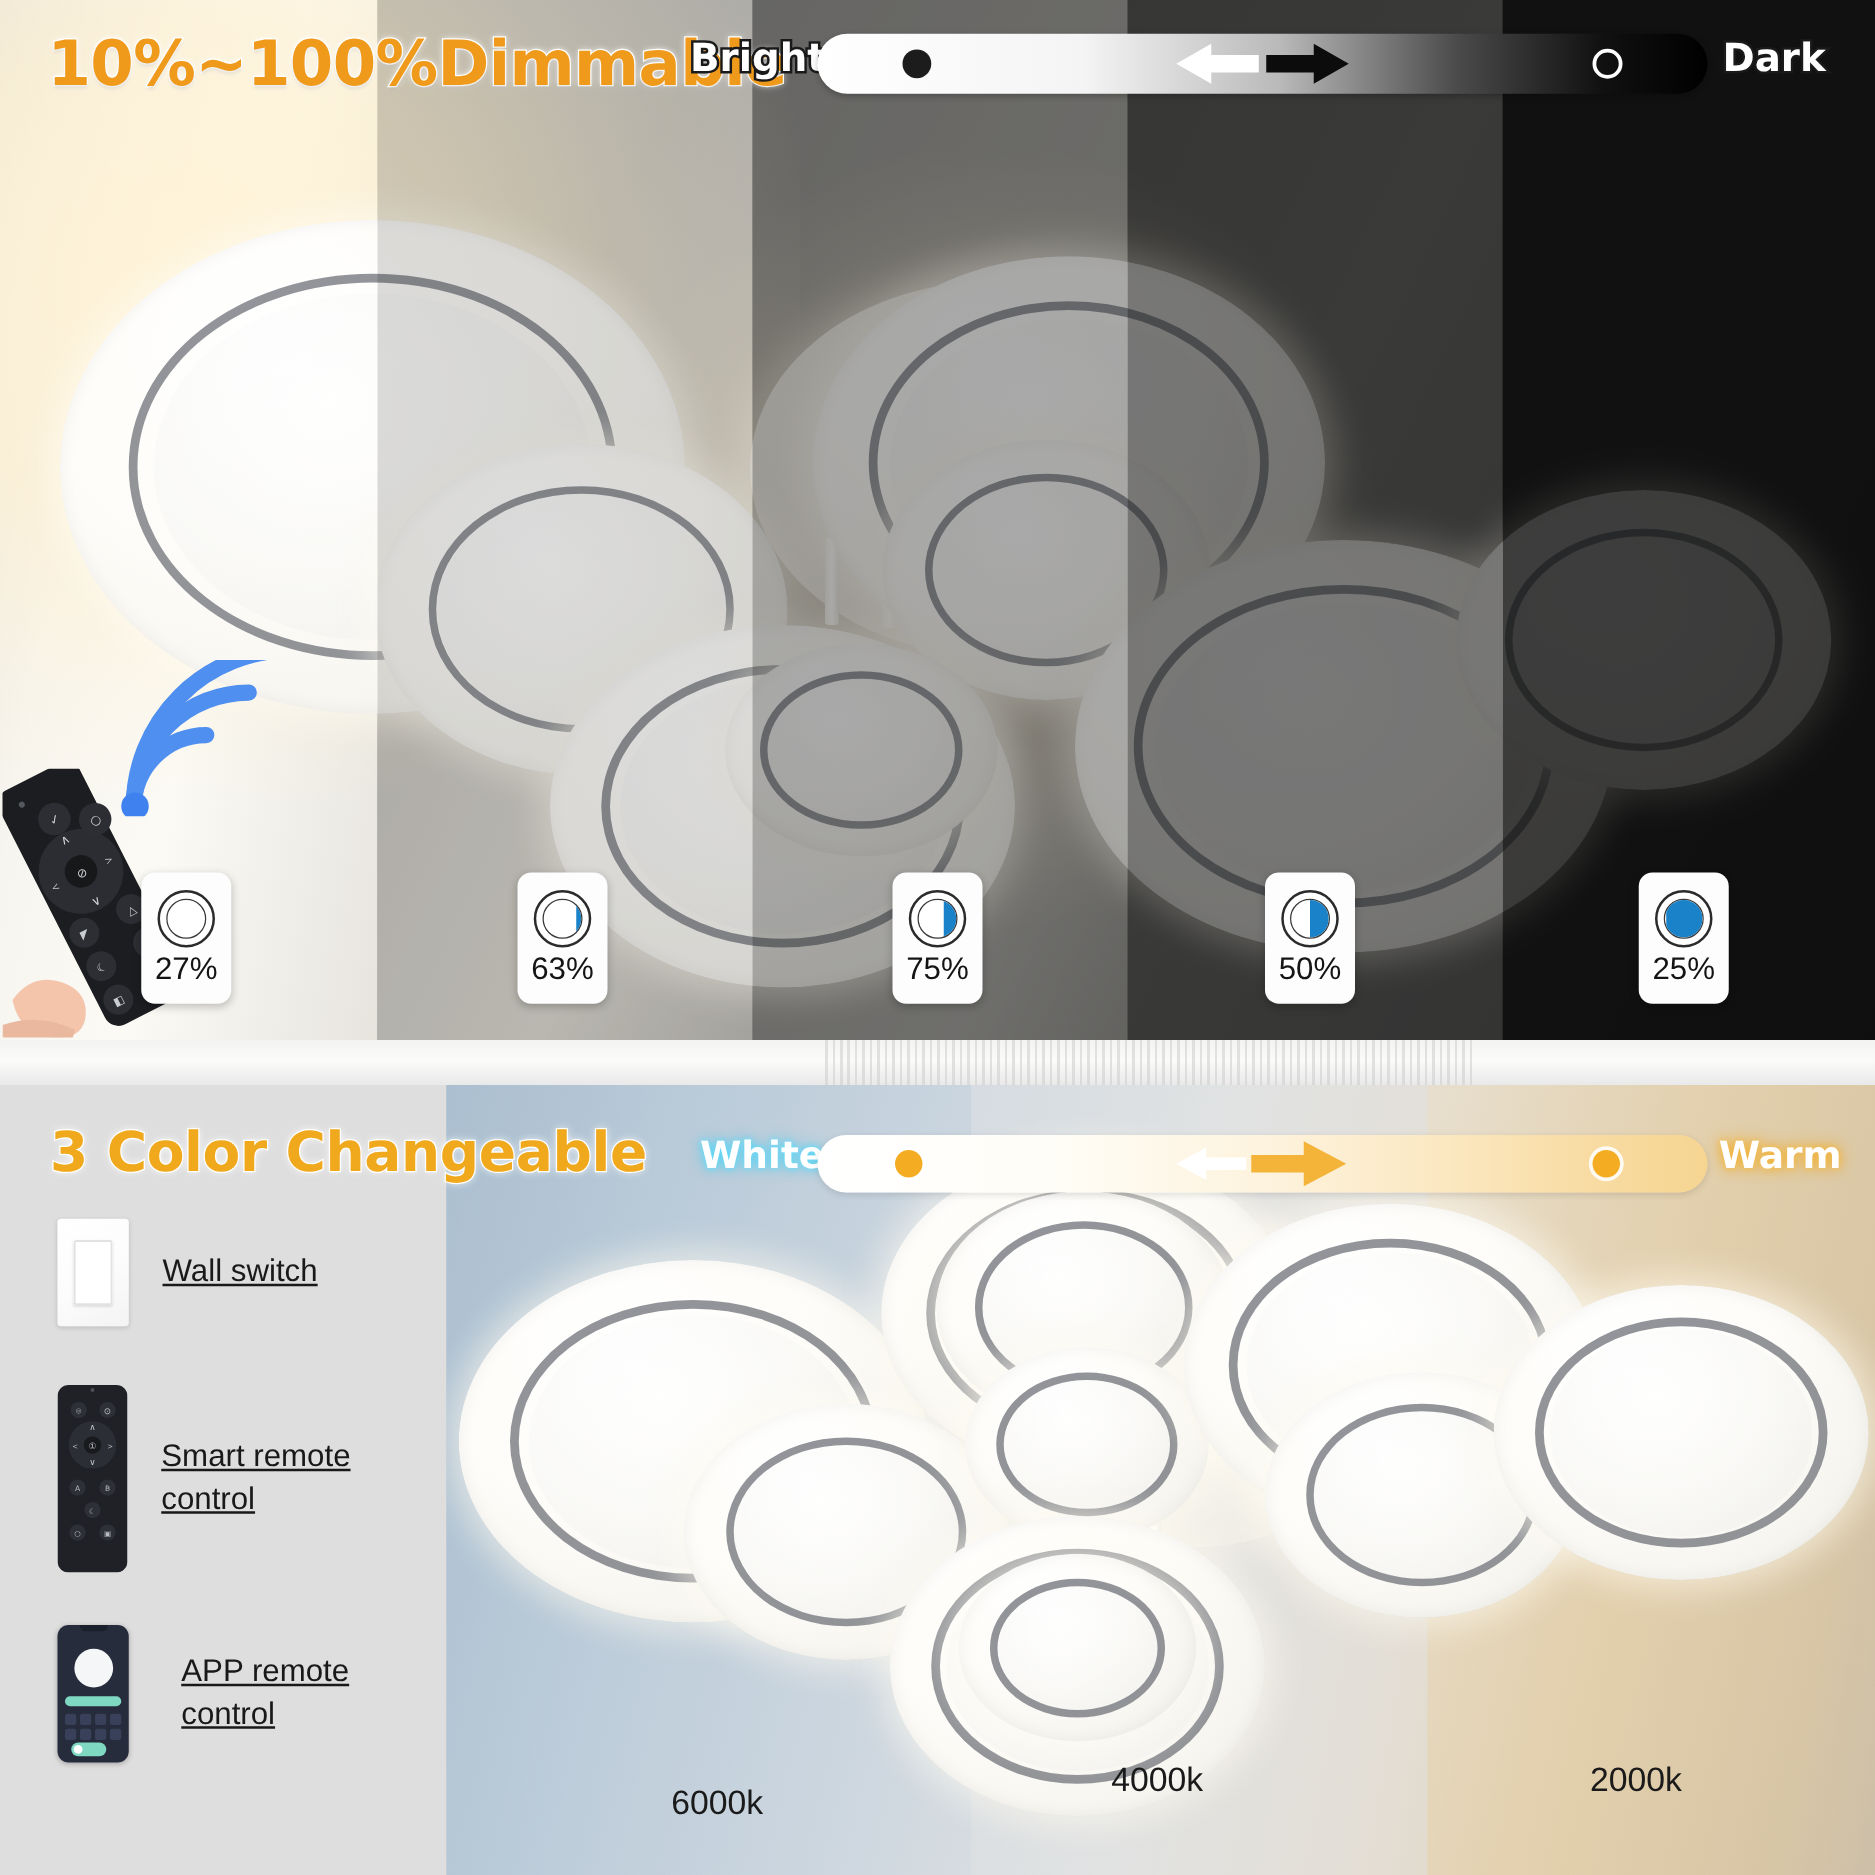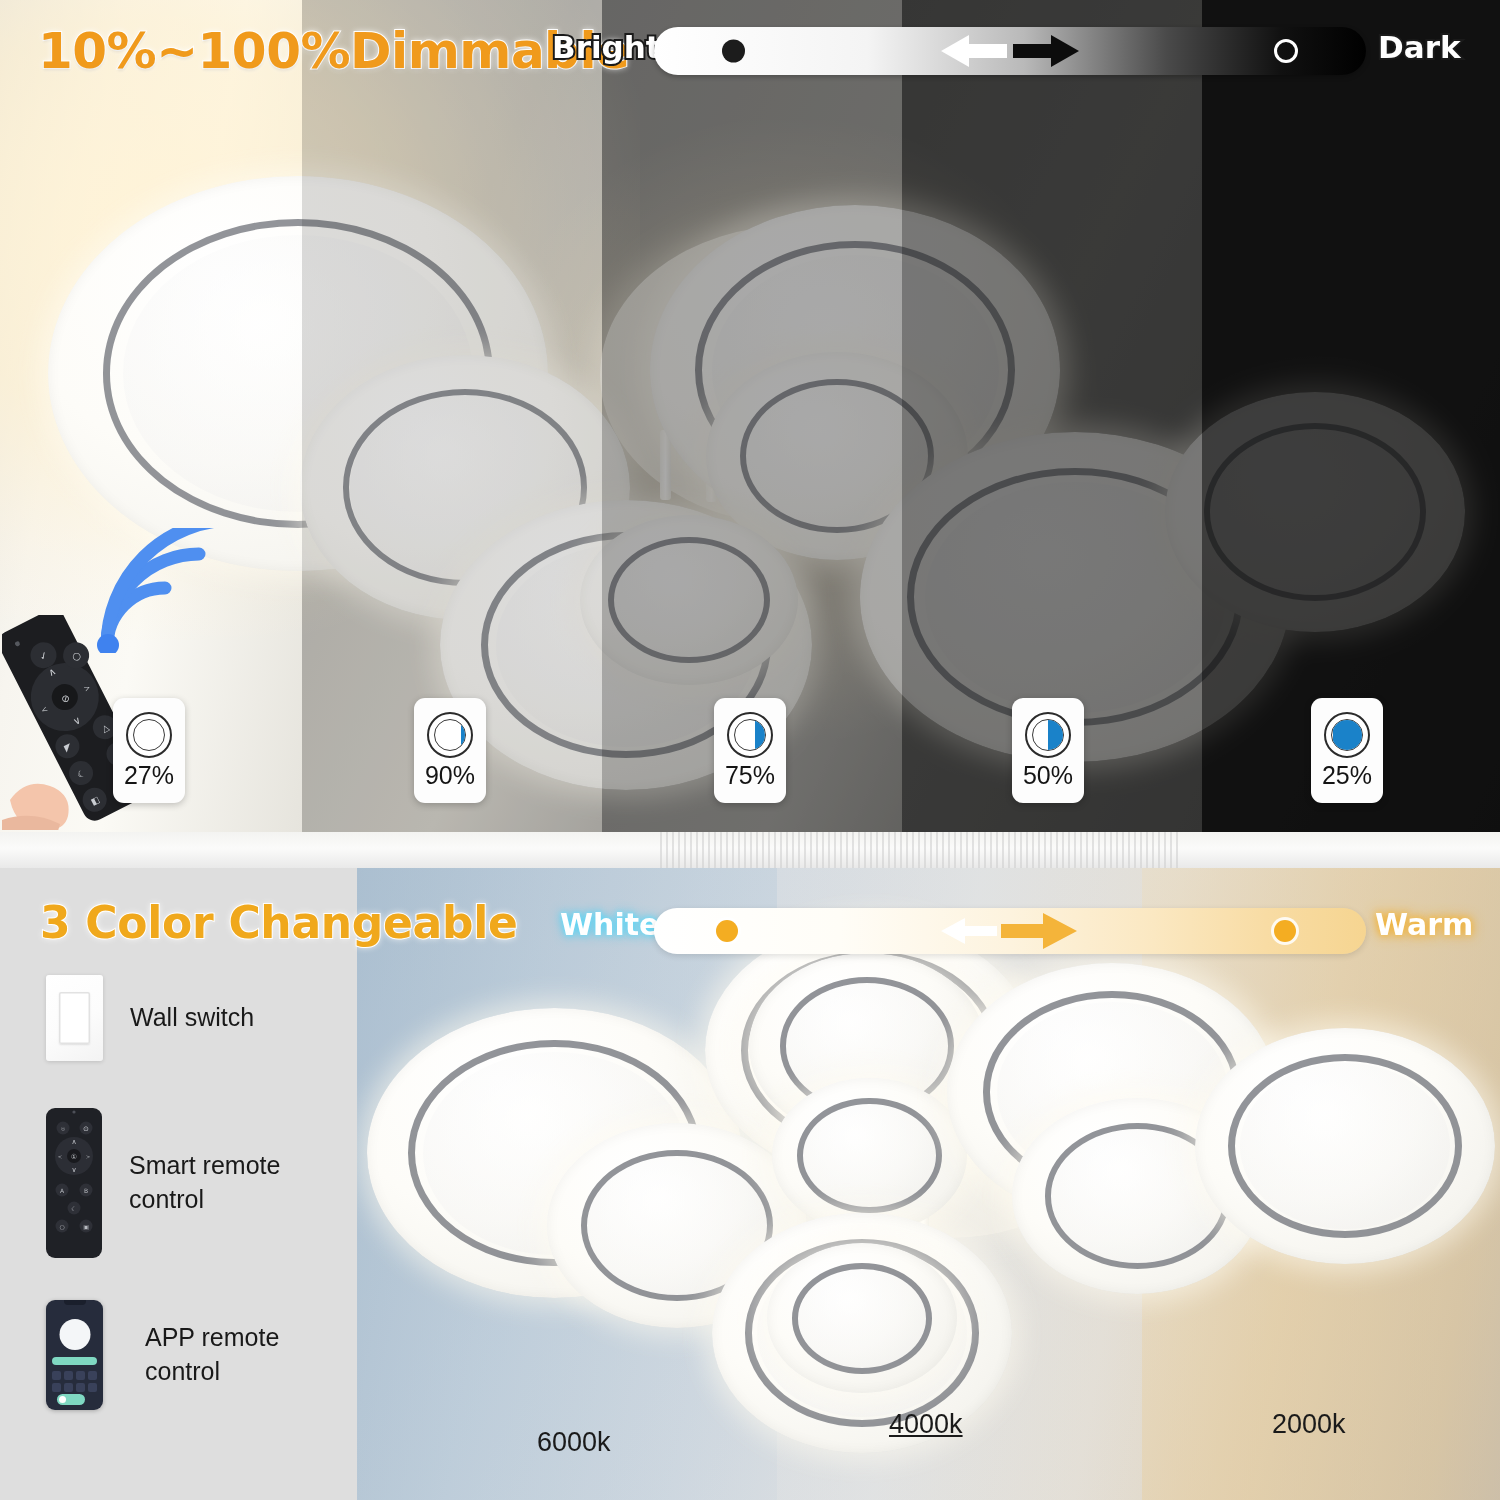--- a/index.html
+++ b/index.html
@@ -190,20 +190,21 @@
     background:#f4ad22; box-shadow:0 0 0 3px rgba(255,255,255,0.85);
   }
   #c-knob-left { left:62px; }
   #c-knob-right { left:620px; }
 
   
   .ctrl-item { position:absolute; display:flex; align-items:center; }
   .ctrl-label {
     font-size:25px; color:#191919; line-height:1.35;
     font-family:"Liberation Sans", sans-serif;
+    text-decoration:underline;
   }
 
   
   .wallswitch {
     width:57px; height:86px; border-radius:3px;
     background:linear-gradient(150deg,#ffffff 0%,#fcfcfc 55%,#f3f3f3 100%);
     box-shadow:0 1px 4px rgba(0,0,0,0.14);
     position:relative;
   }
   .wallswitch::after {
@@ -355,21 +356,21 @@
           </span>
       </div>
       <span class="pct-text">27%</span>
     </div>
     <div class="pct-badge" style="left:414px; top:698px;">
       <div class="pct-ring">
         <span class="inner">
             <span class="fill" style="width:12%"></span>
           </span>
       </div>
-      <span class="pct-text">90%</span>
+      <span class="pct-text">63%</span>
     </div>
     <div class="pct-badge" style="left:714px; top:698px;">
       <div class="pct-ring">
         <span class="inner">
             <span class="fill" style="width:32%"></span>
           </span>
       </div>
       <span class="pct-text">75%</span>
     </div>
     <div class="pct-badge" style="left:1012px; top:698px;">
@@ -494,21 +495,21 @@
             <i></i>
             <i></i>
           </span>
         <span class="toggle"></span>
       </div>
       <span class="ctrl-label" style="margin-left:27px; white-space:pre-line;">APP remote
 control</span>
     </div>
 
     <span class="kelvin" style="left:505px; top:559px;margin-left:32px;">6000k</span>
-    <span class="kelvin" style="left:889px; top:541px;text-decoration:underline;">4000k</span>
+    <span class="kelvin" style="left:889px; top:541px;">4000k</span>
     <span class="kelvin" style="left:1272px; top:541px;">2000k</span>
   </div>
 
   <div id="color-title">3 Color Changeable</div>
   <div id="white-label">White</div>
   <div id="warm-label">Warm</div>
 
   <div id="color-slider">
     <div class="c-knob" id="c-knob-left"></div>
     <div class="c-knob" id="c-knob-right"></div>

